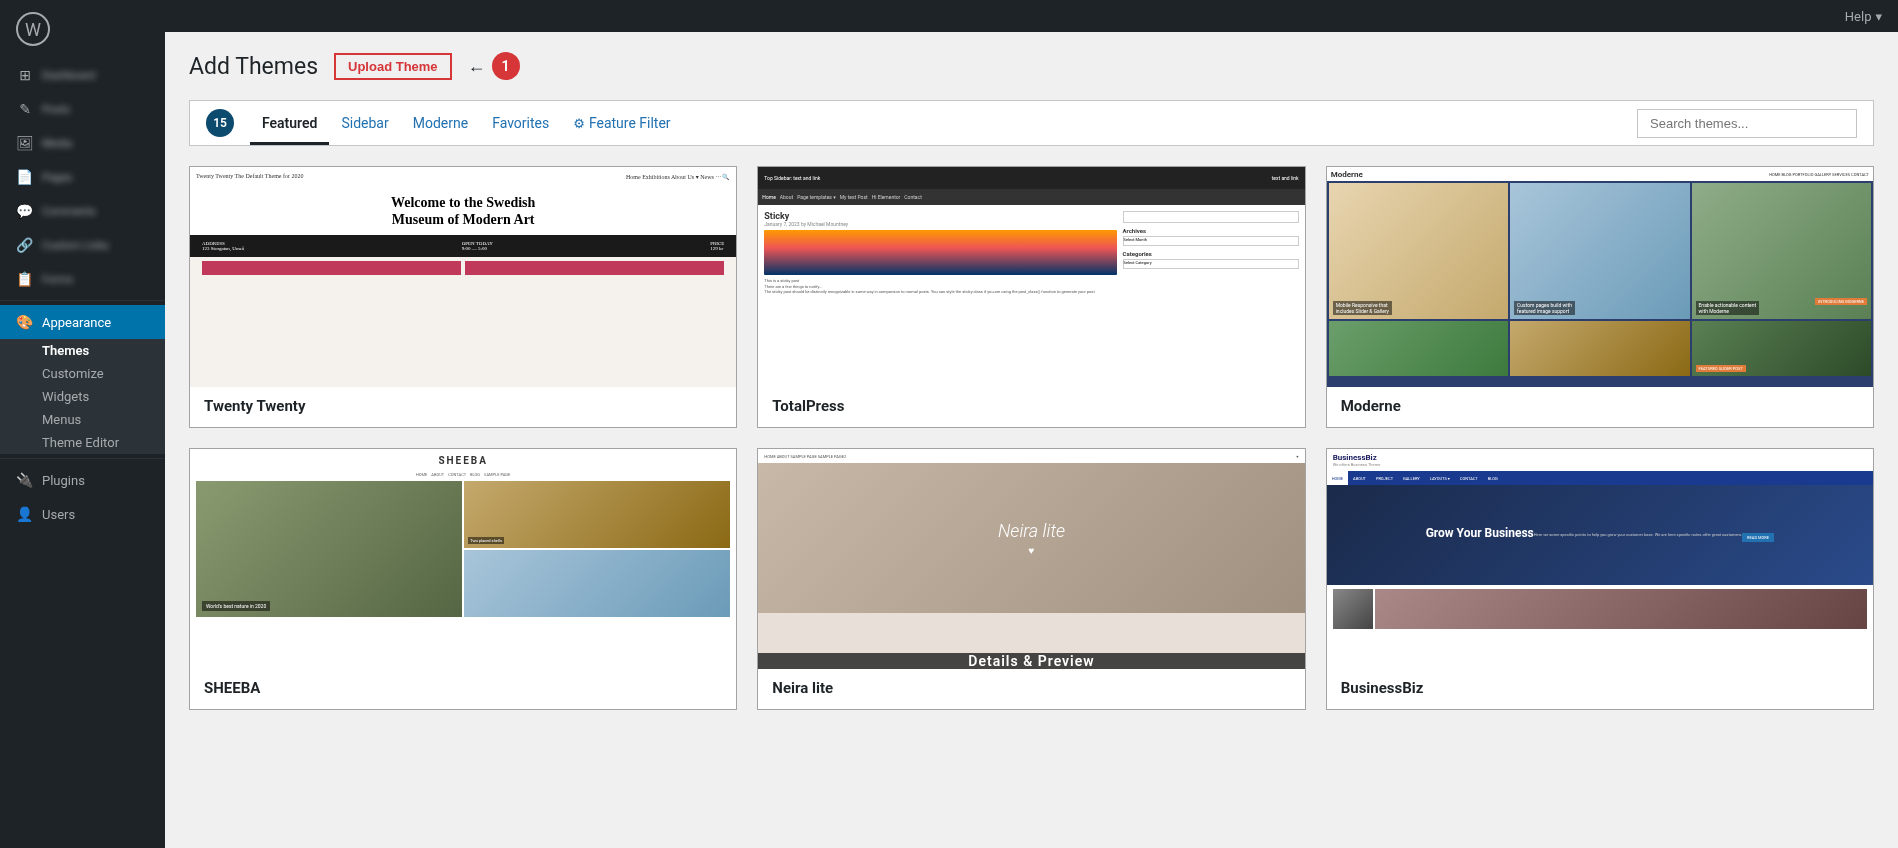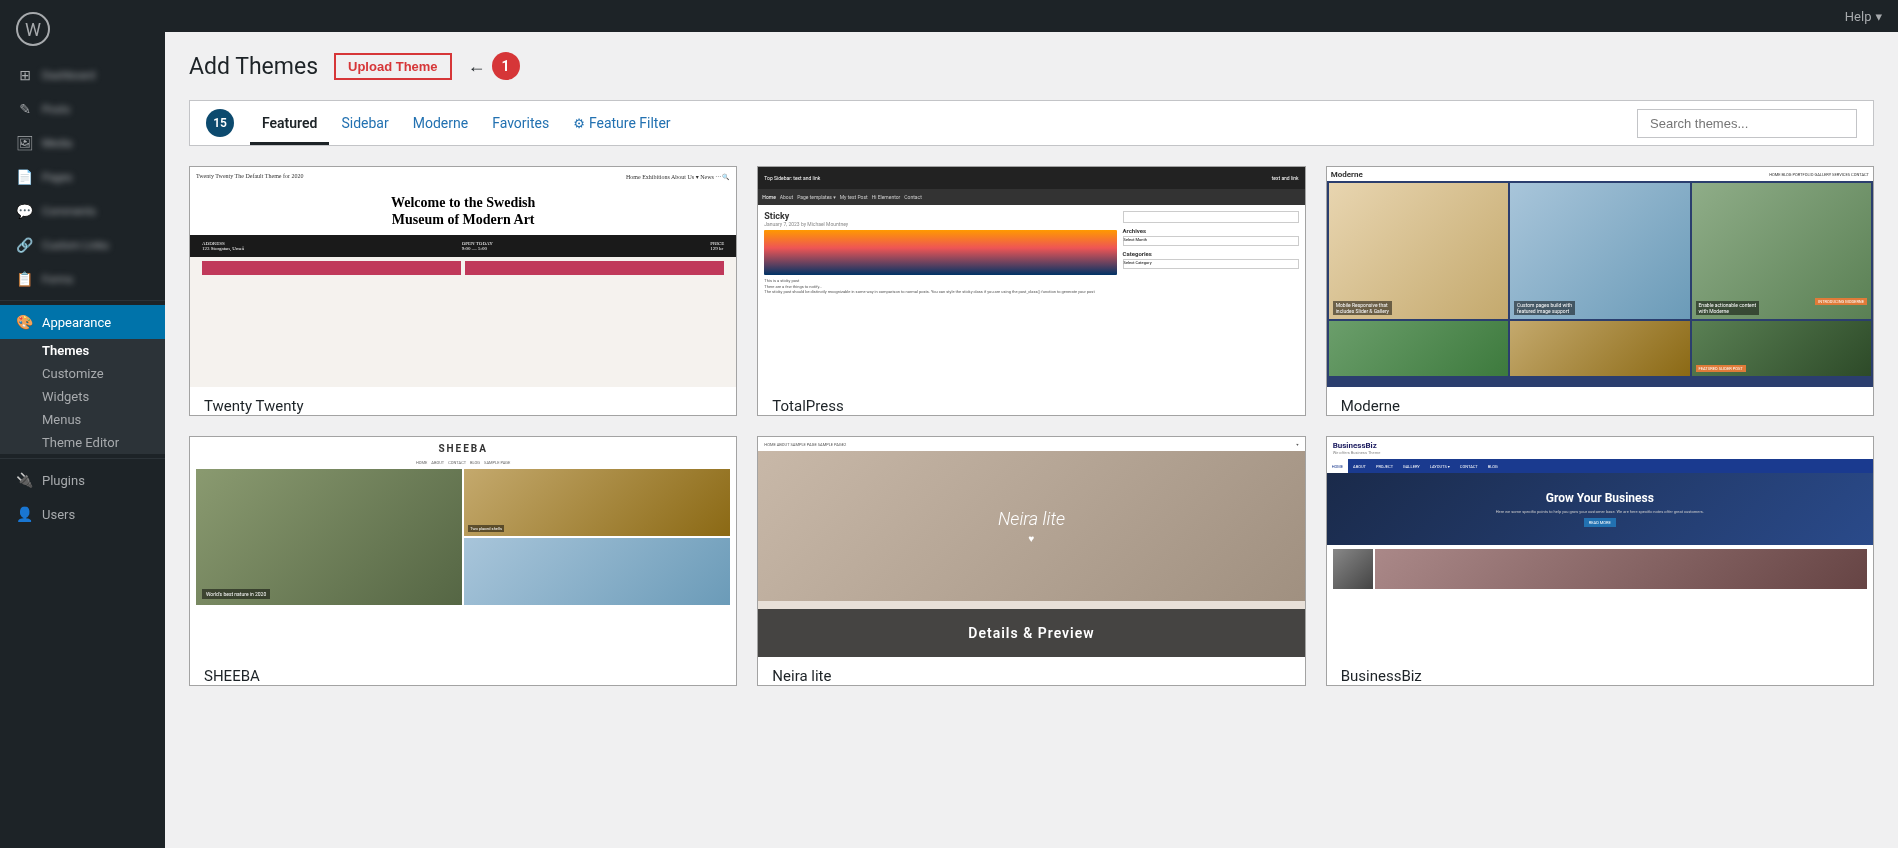--- a/index.html
+++ b/index.html
@@ -185,23 +185,23 @@
       cursor: pointer;
       position: relative;
     }
     .theme-preview {
       width: 100%;
       height: 220px;
       overflow: hidden;
       position: relative;
     }
     .theme-name {
-      padding: 10px 14px 0;
+      padding: 10px 14px 12px;
       font-size: 15px;
-      font-weight: 400;
+      font-weight: 700;
       color: #1d2327;
     }
 
     
     .preview-twenty-twenty {
       background: #f5f2ee;
       font-family: Georgia, serif;
       position: relative;
     }
     .tt-topbar {
@@ -295,37 +295,36 @@
     .nl-nav span { font-size: 4px; color: #555; }
     .nl-hero { height: 150px; background: linear-gradient(135deg, #c8b8a8, #a09080); display: flex; align-items: center; justify-content: center; flex-direction: column; }
     .nl-name { font-size: 18px; font-weight: 300; color: #fff; font-style: italic; }
     .nl-heart { font-size: 10px; color: #fff; margin-top: 4px; }
     .nl-overlay {
       position: absolute;
       bottom: 0; left: 0; right: 0;
       background: rgba(40,40,40,0.85);
       color: #fff;
       text-align: center;
-      padding: 16px;
       font-size: 14px;
       font-weight: 600;
       letter-spacing: 1px;
     }
 
     
     .preview-businessbiz {
       background: #fff;
     }
     .bb-header { display: flex; align-items: center; justify-content: space-between; padding: 4px 6px; }
     .bb-logo { font-size: 8px; font-weight: 700; color: #1a1a5e; }
     .bb-tagline { font-size: 4px; color: #888; }
     .bb-nav { background: #1a3a8f; display: flex; gap: 0; height: 14px; }
     .bb-nav span { font-size: 4px; color: #fff; padding: 0 5px; display: flex; align-items: center; }
     .bb-nav span.active-tab { background: #fff; color: #1a3a8f; }
-    .bb-hero { height: 72px; background: linear-gradient(135deg, #1a2a4a, #2a4a8a); display: flex; align-items: center; justify-content: center; flex-direction: column; padding: 10px; }
+    .bb-hero { height: 100px; background: linear-gradient(135deg, #1a2a4a, #2a4a8a); display: flex; align-items: center; justify-content: center; flex-direction: row; padding: 10px; }
     .bb-hero-title { font-size: 12px; font-weight: 700; color: #fff; margin-bottom: 4px; }
     .bb-hero-text { font-size: 4px; color: #ccc; text-align: center; line-height: 1.4; }
     .bb-btn { background: #2271b1; color: #fff; font-size: 4px; padding: 2px 5px; margin-top: 4px; }
     .bb-people { display: flex; gap: 2px; padding: 4px 6px; }
     .bb-person { width: 40px; height: 40px; background: linear-gradient(135deg, #888, #444); flex-shrink: 0; }
     .bb-person2 { flex: 1; height: 40px; background: linear-gradient(135deg, #a88, #644); }
   </style>
 </head>
 <body>
 

